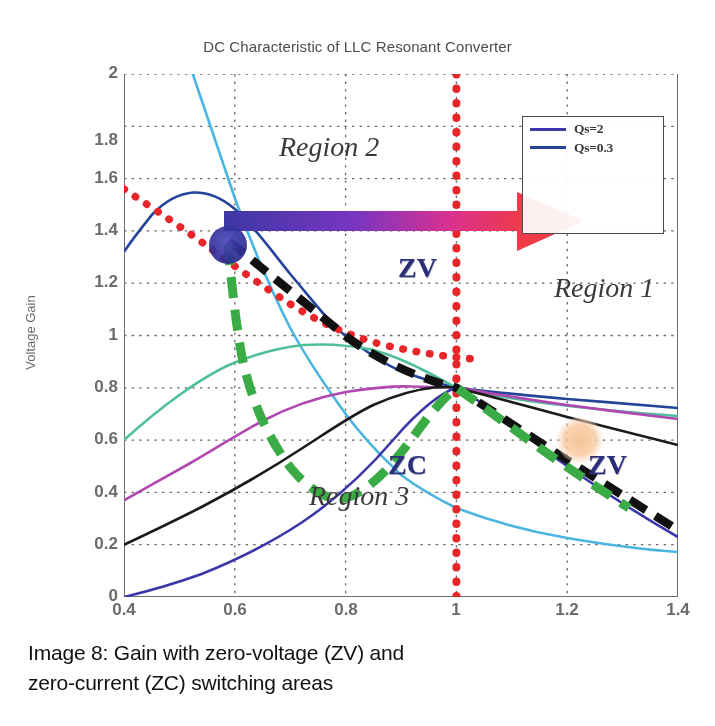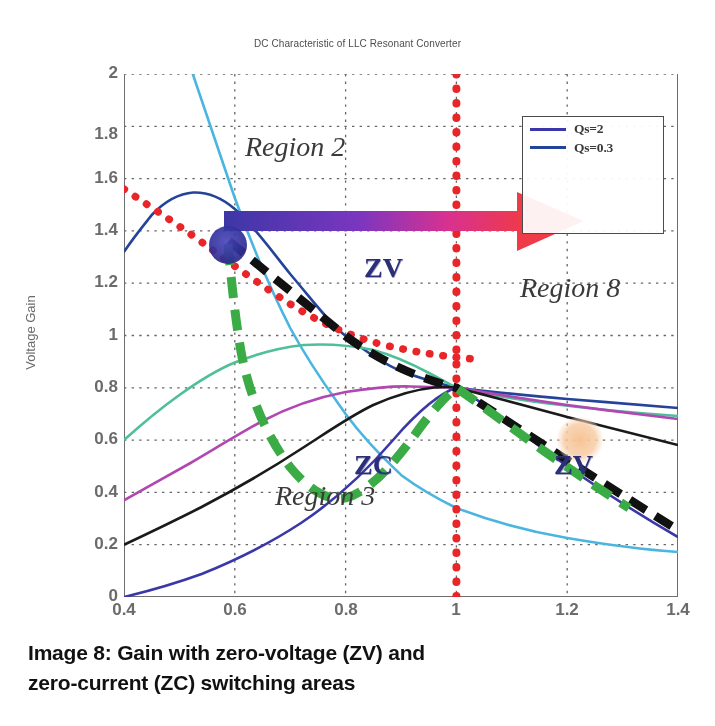--- a/index.html
+++ b/index.html
@@ -4,21 +4,21 @@
 <style>
   html,body{margin:0;padding:0;background:#ffffff;}
   body{width:715px;height:726px;font-family:"Liberation Sans",sans-serif;overflow:hidden;position:relative;}
 
   #figure{position:absolute;left:0;top:0;width:715px;height:726px;background:#fff;}
 
   #chart-area{position:absolute;left:0;top:30px;width:715px;height:600px;}
 
   #chart-title{
     position:absolute;left:0;top:8px;width:715px;text-align:center;
-    font-size:10px;color:#4d4d4d;font-family:"Liberation Sans",sans-serif;
+    font-size:15px;color:#4d4d4d;font-family:"Liberation Sans",sans-serif;
     letter-spacing:.1px;
   }
 
   #ylabel{
     position:absolute;left:-7px;top:295px;
     transform:rotate(-90deg);transform-origin:center center;
     font-size:13px;color:#6b6b6b;white-space:nowrap;
   }
 
   .ytick{position:absolute;right:0;width:56px;text-align:right;font-size:17px;color:#6b6b6b;
@@ -26,25 +26,25 @@
   #ytick-wrap{position:absolute;left:60px;top:0;width:58px;height:600px;}
 
   .xtick{position:absolute;top:0;width:60px;text-align:center;font-size:17px;color:#6b6b6b;
          font-family:"Liberation Sans",sans-serif;font-weight:bold;}
   #xtick-wrap{position:absolute;left:0;top:570px;width:715px;height:30px;}
 
   #plot{position:absolute;left:124px;top:44px;width:554px;height:523px;}
 
   #caption{
     position:absolute;left:28px;top:638px;width:660px;
-    font-size:21px;line-height:30px;color:#111;font-weight:bold;
+    font-size:21px;line-height:30px;color:#111;font-weight:normal;
     font-family:"Liberation Sans",sans-serif;letter-spacing:-0.2px;
   }
 
-  .annot{position:absolute;white-space:nowrap;font-family:"Liberation Serif",serif;font-style:italic;}
+  .annot{position:absolute;white-space:nowrap;font-family:"Liberation Serif",serif;font-style:italic;margin-left:34px;}
   .region{font-size:28px;color:#3a3a3a;}
   .zvzc{font-family:"Liberation Serif",serif;font-style:normal;font-weight:bold;font-size:28px;color:#2b2f7a;
         text-shadow:0.6px 0.6px 0 rgba(60,60,120,.45);}
 
   #legend{
     position:absolute;left:522px;top:86px;width:142px;height:118px;
     background:rgba(255,255,255,.93);border:1.6px solid #4b4b4b;
     padding:3px 0 0 0;box-sizing:border-box;
   }
   .legend-row{display:flex;align-items:center;height:18.5px;padding-left:7px;}
@@ -57,21 +57,21 @@
 <div id="figure">
 
   <div id="chart-area">
 
     <div id="chart-title">DC Characteristic of LLC Resonant Converter</div>
 
     <div id="ylabel">Voltage Gain</div>
 
     <div id="ytick-wrap">
       <div class="ytick" style="top:33px">2</div>
-      <div class="ytick" style="top:94px">1.8</div>
+      <div class="ytick" style="top:100px">1.8</div>
       <div class="ytick" style="top:138px">1.6</div>
       <div class="ytick" style="top:190px">1.4</div>
       <div class="ytick" style="top:242px">1.2</div>
       <div class="ytick" style="top:295px">1</div>
       <div class="ytick" style="top:347px">0.8</div>
       <div class="ytick" style="top:399px">0.6</div>
       <div class="ytick" style="top:452px">0.4</div>
       <div class="ytick" style="top:504px">0.2</div>
       <div class="ytick" style="top:556px">0</div>
     </div>
@@ -182,21 +182,21 @@
                  C185,416 205,428 221.6,424 C245,418 270,390 295,355
                  C312,332 326,318 332.4,313.8
                  C360,333 392,357 420,377 C450,398 480,418 505,434"></path>
       </g>
 
       <circle cx="104" cy="171" r="19" fill="url(#blueglow)" opacity="0.92"></circle>
       <circle cx="456" cy="366" r="23" fill="url(#orangeglow)"></circle>
     </svg>
 
     <div class="annot region" style="left:245px;top:101px">Region 2</div>
-    <div class="annot region" style="left:520px;top:242px">Region 8</div>
+    <div class="annot region" style="left:520px;top:242px">Region 1</div>
     <div class="annot region" style="left:275px;top:450px">Region 3</div>
     <div class="annot zvzc" style="left:364px;top:222px">ZV</div>
     <div class="annot zvzc" style="left:354px;top:419px">ZC</div>
     <div class="annot zvzc" style="left:554px;top:419px">ZV</div>
 
     <div id="legend">
       <div class="legend-row">
         <span class="legend-swatch" style="border-top-color:#3a37a8"></span>
         <span class="legend-label">Qs=2</span>
       </div>

